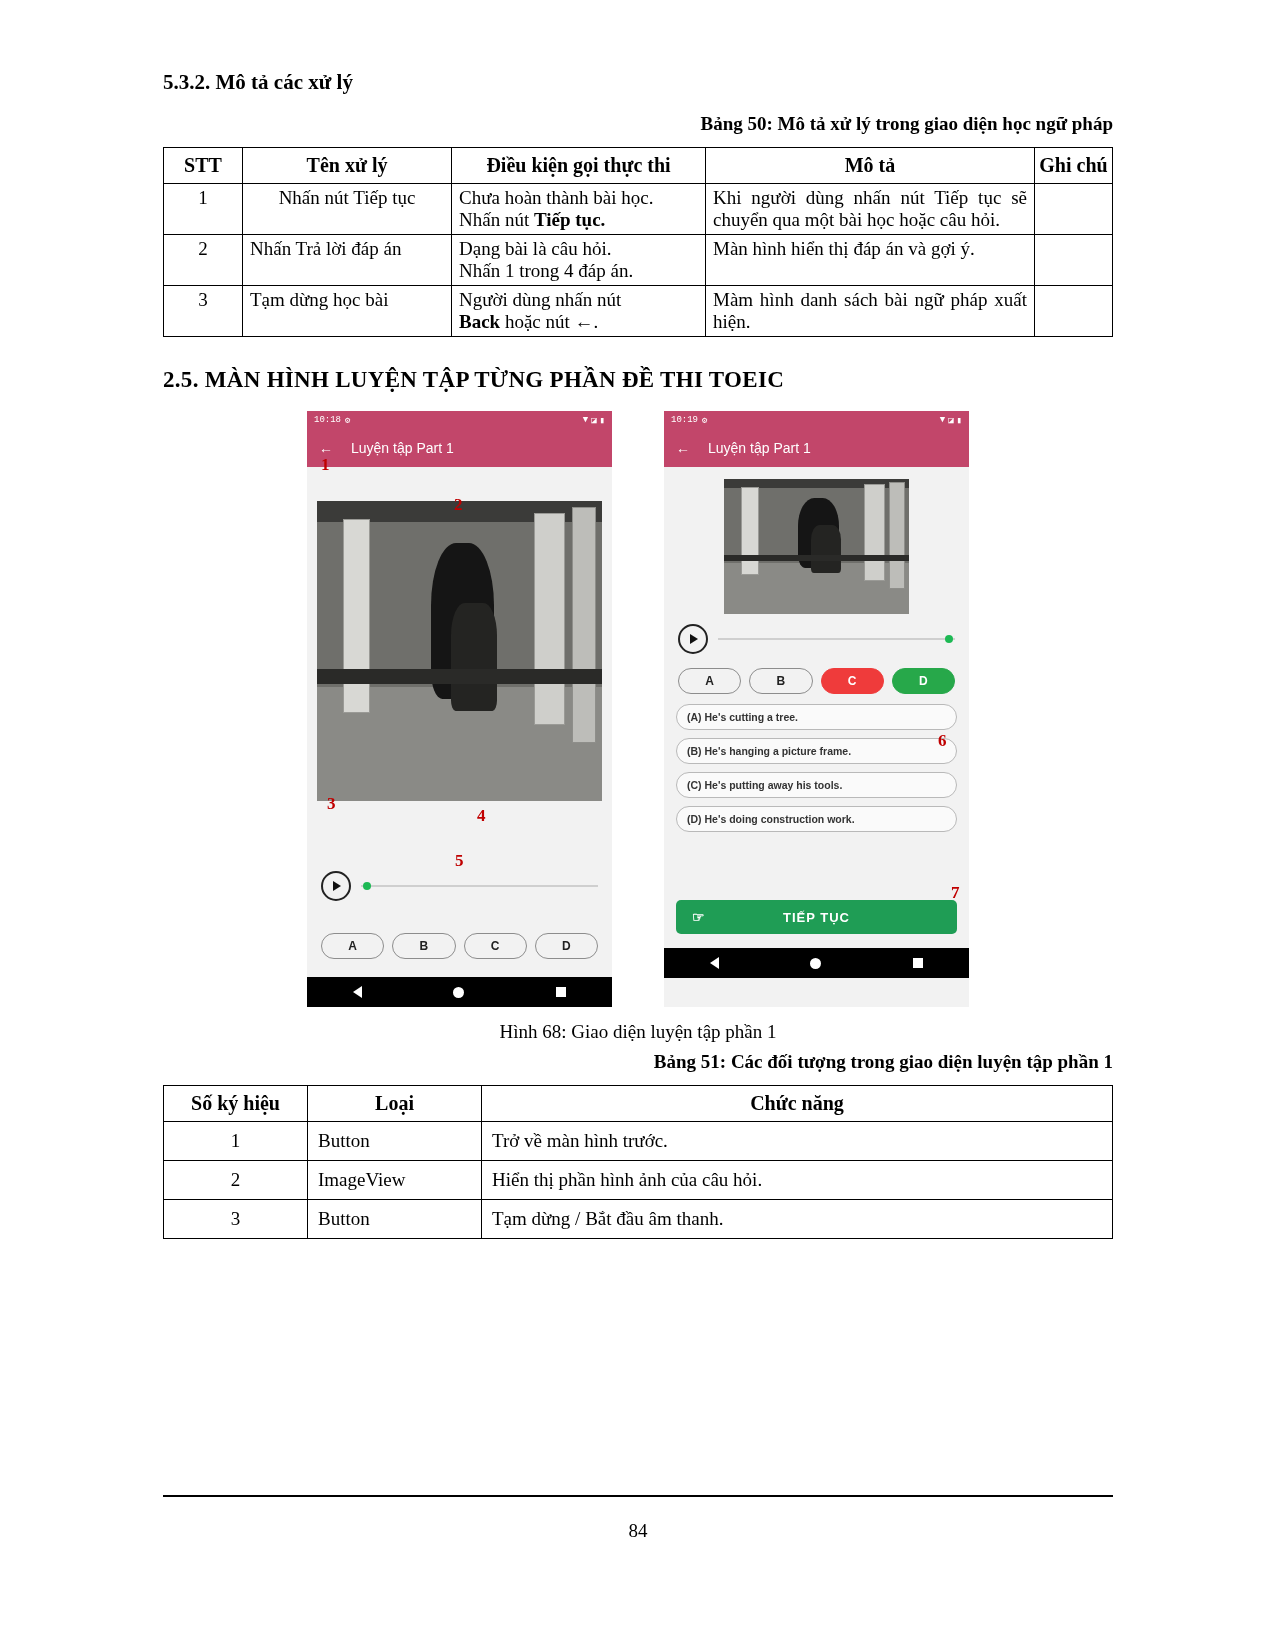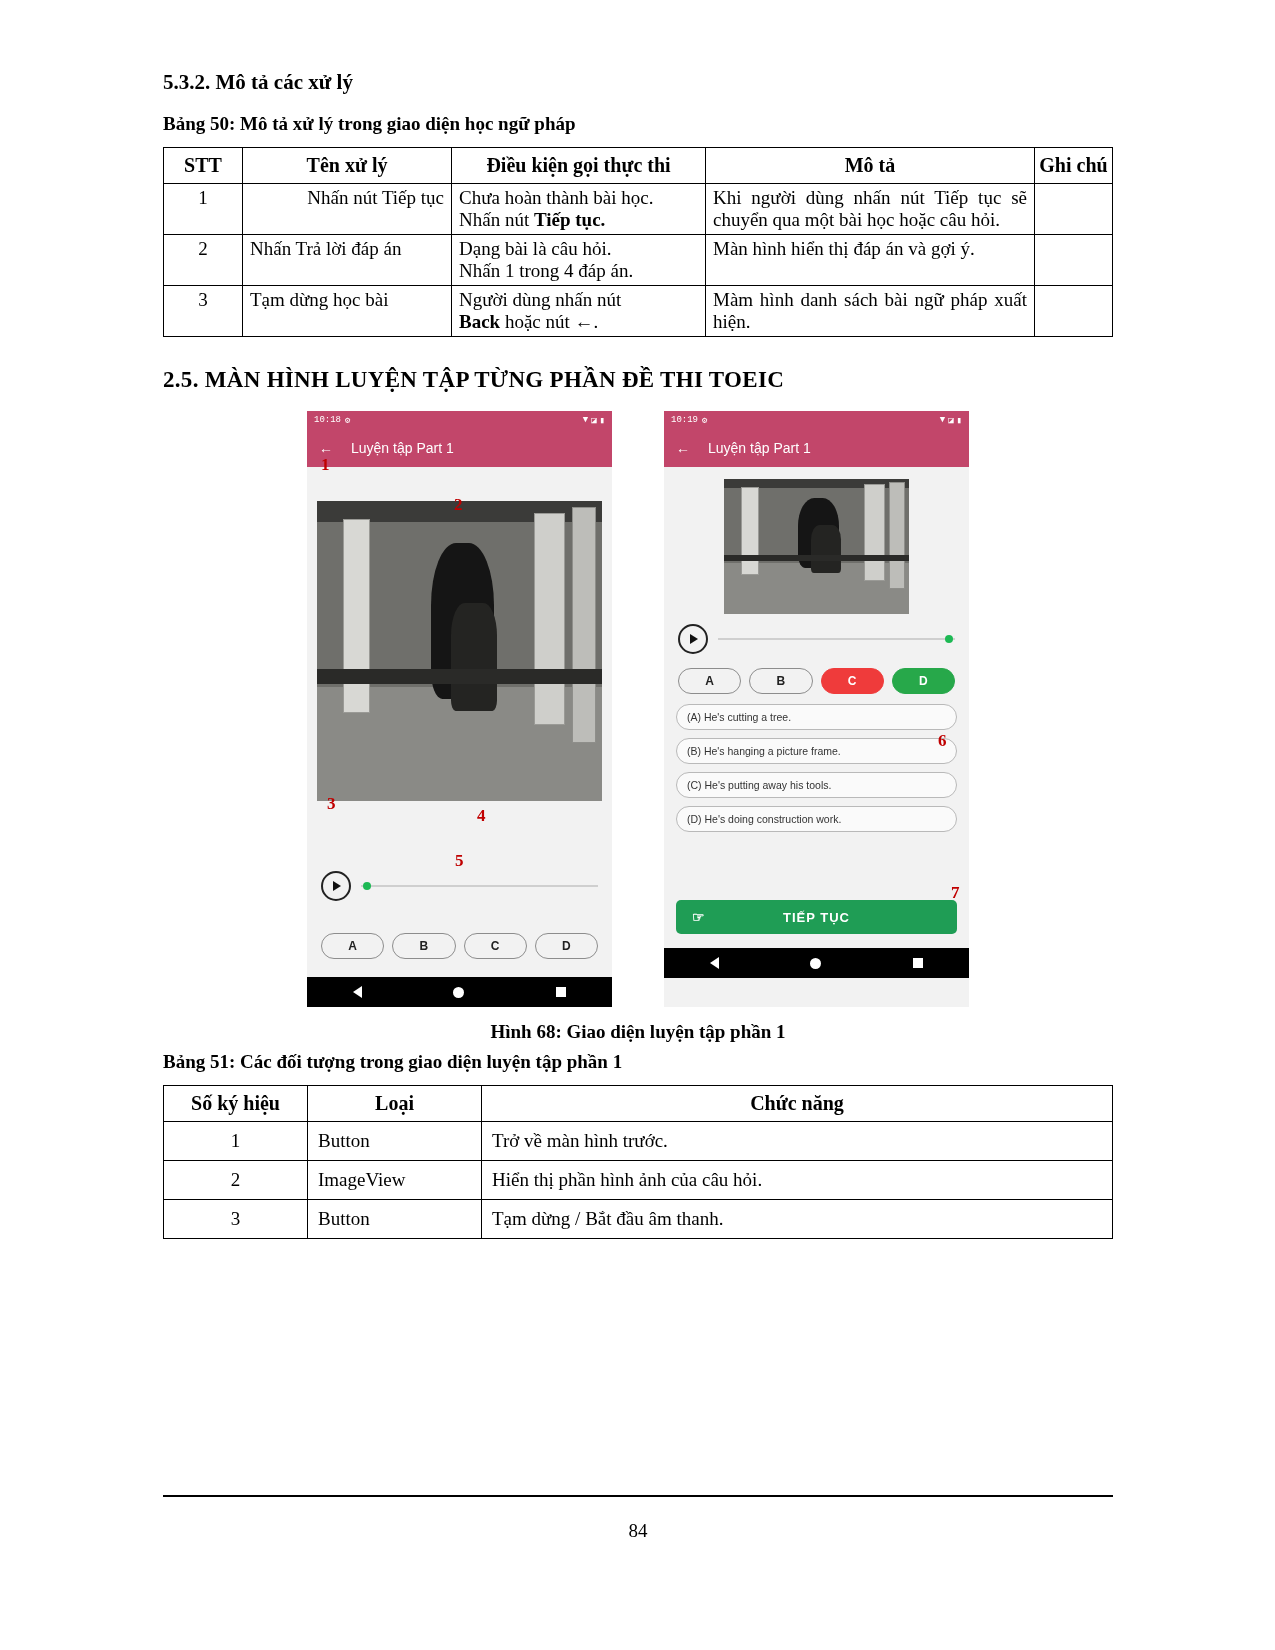--- a/index.html
+++ b/index.html
@@ -31,21 +31,21 @@
     border-bottom: 1.5px solid #000;
     letter-spacing: 0.2px;
   }
   h2.sec {
     font-family: "Liberation Serif", serif;
     font-weight: bold;
     font-size: 21px;
     margin: 22px 0 0 0;
   }
   .caption {
-    text-align: left;
+    text-align: right;
     font-weight: bold;
     font-size: 19px;
     margin: 18px 0 12px 0;
   }
   table.grid {
     border-collapse: collapse;
     width: 100%;
     font-size: 19px;
   }
   table.grid th, table.grid td {
@@ -206,21 +206,21 @@
     padding: 4px 14px 10px 14px;
   }
   .choice {
     flex: 1; text-align: center; font-size: 12px; font-weight: bold;
     border: 1px solid #8d8d8d; border-radius: 13px;
     padding: 5px 0; background: #f2f2f2; color: #222;
   }
   .choice.red { background: #ef3b3b; border-color: #ef3b3b; color: #fff; }
   .choice.green { background: #27a84a; border-color: #27a84a; color: #fff; }
 
-  .ans-list { padding: 0 12px; }
+  .ans-list { padding: 0 12px; font-weight: bold; }
   .ans {
     border: 1px solid #b9b9b9; border-radius: 14px;
     background: #fafafa; font-size: 10.5px; color: #333;
     padding: 6px 10px; margin-bottom: 8px;
   }
   .continue {
     margin: 14px 12px 10px 12px;
     background: #1f9d55; color: #fff; border-radius: 5px;
     height: 34px; display: flex; align-items: center; justify-content: center;
     gap: 10px; font-size: 13px; font-weight: bold; letter-spacing: 1px;
@@ -230,21 +230,21 @@
     position: absolute; left: 16px; font-size: 14px;
   }
   .marker {
     position: absolute;
     color: #c00000;
     font-weight: bold;
     font-size: 17px;
     font-family: "Liberation Serif", serif;
   }
   .figcaption {
-    text-align: center; font-weight: bold; font-size: 19px; margin-top: 14px;
+    text-align: center; font-weight: normal; font-size: 19px; margin-top: 14px;
   }
   .pagenum {
     position: absolute;
     left: 163px; width: 950px;
     top: 1520px;
     text-align: center;
     font-size: 19px;
   }
   .footrule {
     position: absolute; left: 163px; width: 950px; top: 1495px;
@@ -268,21 +268,21 @@
           <th style="width:70px">STT</th>
           <th style="width:200px">Tên xử lý</th>
           <th style="width:245px">Điều kiện gọi thực thi</th>
           <th style="width:320px">Mô tả</th>
           <th>Ghi chú</th>
         </tr>
       </thead>
       <tbody>
         <tr>
           <td class="ctr">1</td>
-          <td class="ctr" style="text-align:right">Nhấn nút Tiếp tục</td>
+          <td class="ctr" style="text-align:center">Nhấn nút Tiếp tục</td>
           <td class="just">
             <span>Chưa hoàn thành bài học.</span><br>
             <span>Nhấn nút </span><span class="bold">Tiếp tục.</span>
           </td>
           <td class="just">Khi người dùng nhấn nút Tiếp tục sẽ chuyển qua một bài học hoặc câu hỏi.</td>
           <td></td>
         </tr>
         <tr>
           <td class="ctr">2</td>
           <td>Nhấn Trả lời đáp án</td>

